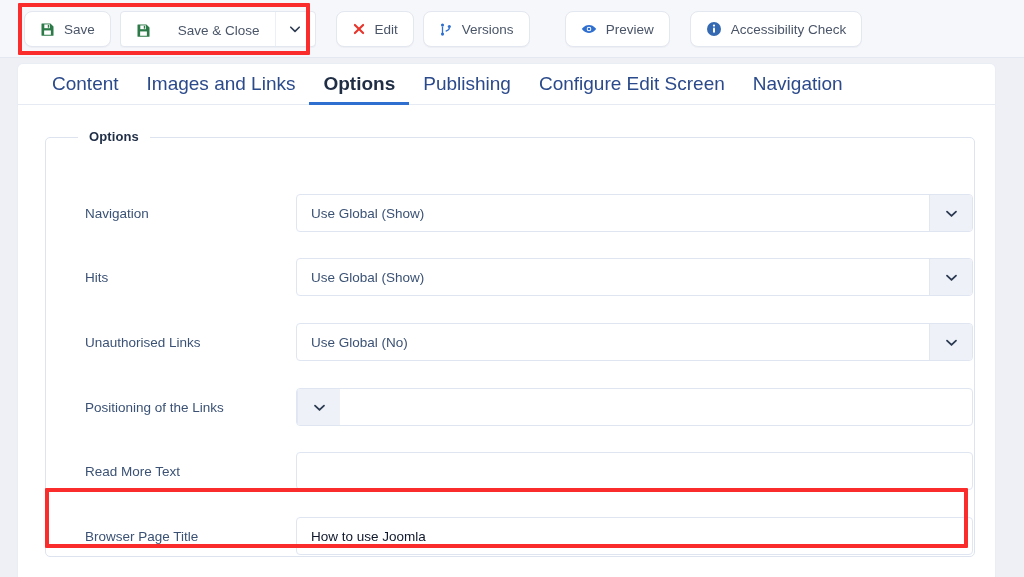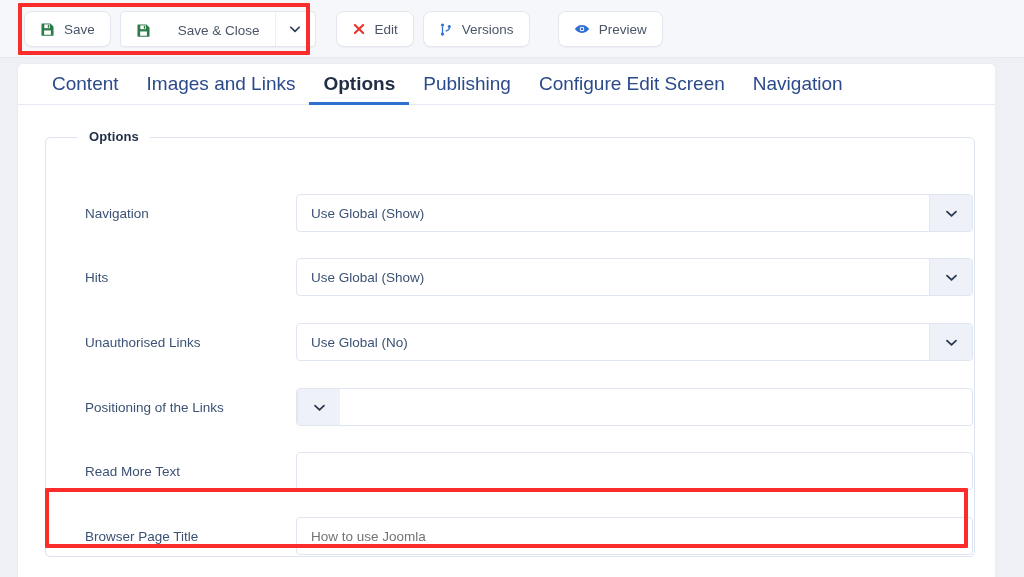--- a/index.html
+++ b/index.html
@@ -188,21 +188,21 @@
   .text-box {
     width: 100%;
     height: 100%;
     background: #ffffff;
     border: 1px solid #dfe6f2;
     border-radius: 4px;
     display: flex;
     align-items: center;
     padding-left: 14px;
     font-size: 13.5px;
-    color: #737373;
+    color: #0f172a;
   }
 </style>
 </head>
 <body>
 
 <div id="toolbar">
   <div class="tb-row">
 
     <div class="tb-btn">
       <span class="tb-ico">
@@ -252,31 +252,41 @@
           <circle cx="4" cy="2.8" r="1.8" fill="#2f6fd0"></circle>
           <circle cx="4" cy="13.2" r="1.8" fill="#2f6fd0"></circle>
           <circle cx="11.8" cy="4.6" r="1.8" fill="#2f6fd0"></circle>
           <path d="M4 4.6v8.6" stroke="#2f6fd0" stroke-width="1.5"></path>
           <path d="M11.8 6.4c0 2.6-2.5 2.9-4.2 3.6" stroke="#2f6fd0" stroke-width="1.5" fill="none"></path>
         </svg>
       </span>
       <span>Versions</span>
     </div>
 
-    <div class="tb-btn" style="margin-left:19px">
+    <div class="tb-btn" style="margin-left:26px">
       <span class="tb-ico">
         <svg width="16" height="16" viewBox="0 0 18 16" aria-hidden="true">
           <path d="M1 8s3-4.4 8-4.4S17 8 17 8s-3 4.4-8 4.4S1 8 1 8z" fill="#2f6fd0"></path>
           <circle cx="9" cy="8" r="2.6" fill="#ffffff"></circle>
           <circle cx="9" cy="8" r="1.5" fill="#2f6fd0"></circle>
         </svg>
       </span>
       <span>Preview</span>
     </div>
 
+    <div class="tb-btn" style="margin-left:11px">
+      <span class="tb-ico">
+        <svg width="16" height="16" viewBox="0 0 16 16" aria-hidden="true">
+          <circle cx="8" cy="8" r="7" fill="#3569b2"></circle>
+          <circle cx="8" cy="4.6" r="1.15" fill="#ffffff"></circle>
+          <rect x="7" y="6.5" width="2" height="5.2" rx="1" fill="#ffffff"></rect>
+        </svg>
+      </span>
+      <span>Accessibility Check</span>
+    </div>
 
   </div>
 </div>
 
 <div id="card">
 
   <div id="tabs">
     <div class="tab">
       <span>Content</span>
     </div>

